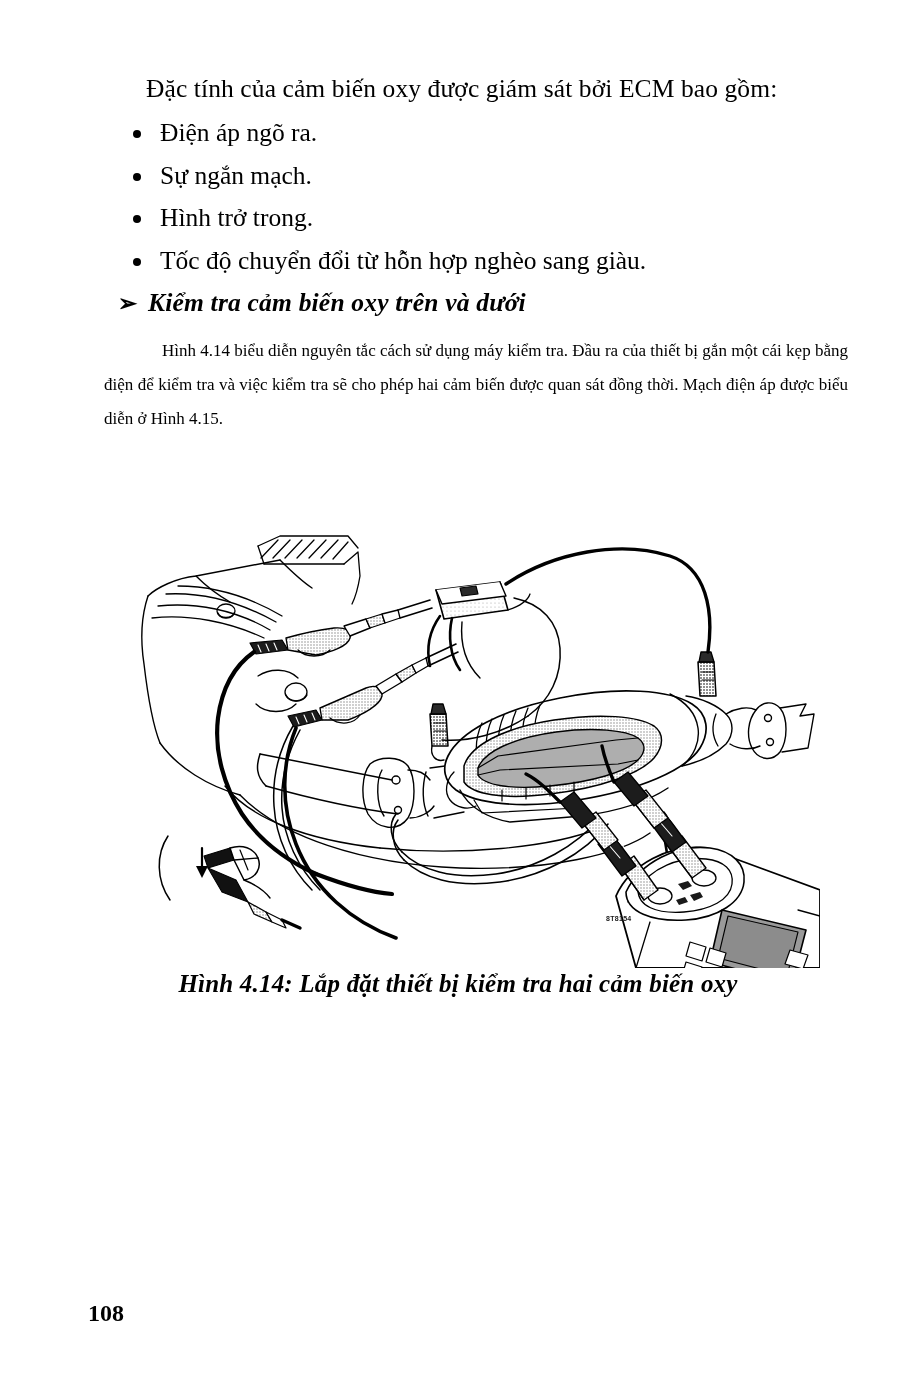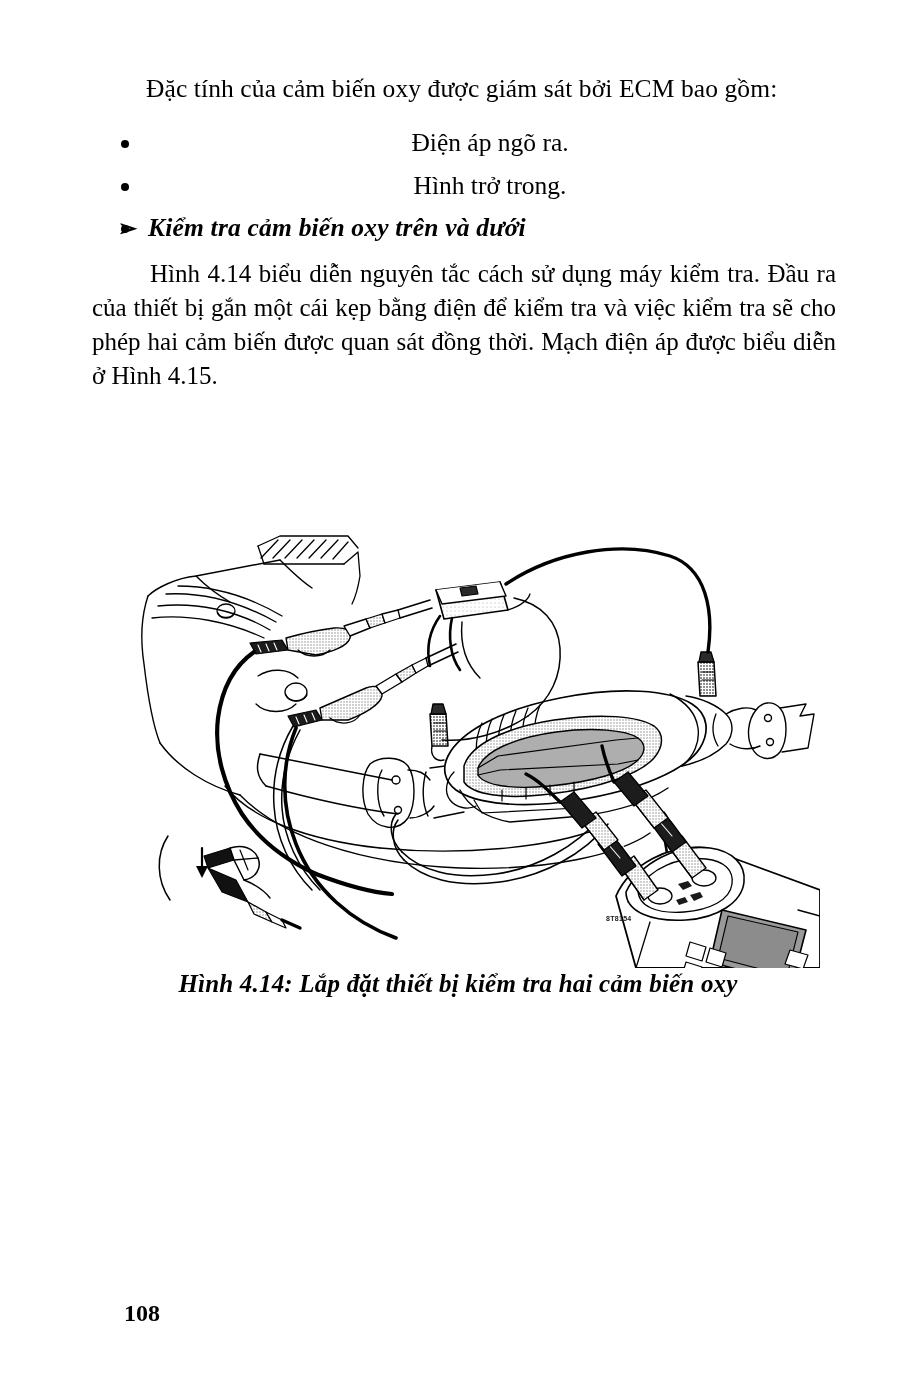--- a/index.html
+++ b/index.html
@@ -28,30 +28,29 @@
     position: absolute;
     left: 88px;
     top: 72px;
     width: 744px;
   }
 
   .intro-line {
     font-size: 25.5px;
     line-height: 34px;
     text-indent: 58px;
-    margin: 0 0 22px 0;
+    margin: 0 0 12px 0;
     letter-spacing: 0.1px;
     font-family: Liberation Serif, serif;
   }
 
   .bullet-list {
     list-style: none;
-    margin: 0;
+    margin: 12px;
     padding: 0;
-    text-align: center;
   }
   .bullet-item {
     position: relative;
     font-size: 25.5px;
     line-height: 30px;
     padding-left: 60px;
     margin: 0 0 12.5px 0;
   }
   .bullet-item .dot {
     position: absolute;
@@ -77,25 +76,25 @@
     position: absolute;
     left: 30px;
     top: 1px;
     font-size: 23px;
     font-weight: bold;
     font-style: normal;
     line-height: 30px;
   }
 
   .body-para {
-    font-size: 25px;
+    font-size: 17px;
     line-height: 34px;
     text-align: justify;
     text-indent: 58px;
-    margin: 4px;
+    margin: 16px;
     width: 744px;
   }
 
   
   .figure-wrap {
     position: absolute;
     left: 130px;
     top: 518px;
     width: 690px;
     height: 450px;
@@ -125,43 +124,47 @@
     letter-spacing: 0.2px;
   }
 
   
   .page-number {
     position: absolute;
     left: 88px;
     top: 1300px;
     font-size: 24px;
     font-weight: bold;
-    margin-left: 36px;
   }
 </style>
 </head>
 <body>
 
 <div class="page">
 
   <div class="text-block">
 
     <p class="intro-line">Đặc tính của cảm biến oxy được giám sát bởi ECM bao gồm:</p>
 
     <ul class="bullet-list">
       <li class="bullet-item">
         <span class="dot"></span>
         <span>Điện áp ngõ ra.</span>
       </li>
       <li class="bullet-item">
         <span class="dot"></span>
+        <span>Sự ngắn mạch.</span>
+      </li>
+      <li class="bullet-item">
+        <span class="dot"></span>
         <span>Hình trở trong.</span>
       </li>
       <li class="bullet-item">
         <span class="dot"></span>
+        <span>Tốc độ chuyển đổi từ hỗn hợp nghèo sang giàu.</span>
       </li>
     </ul>
 
     <p class="arrow-heading">
       <span class="arrow">➢</span>
       <span>Kiểm tra cảm biến oxy trên và dưới</span>
     </p>
 
     <p class="body-para">Hình 4.14 biểu diễn nguyên tắc cách sử dụng máy kiểm tra. Đầu ra của thiết bị gắn một cái kẹp bằng điện để kiểm tra và việc kiểm tra sẽ cho phép hai cảm biến được quan sát đồng thời. Mạch điện áp được biểu diễn ở Hình 4.15.</p>
   </div>

